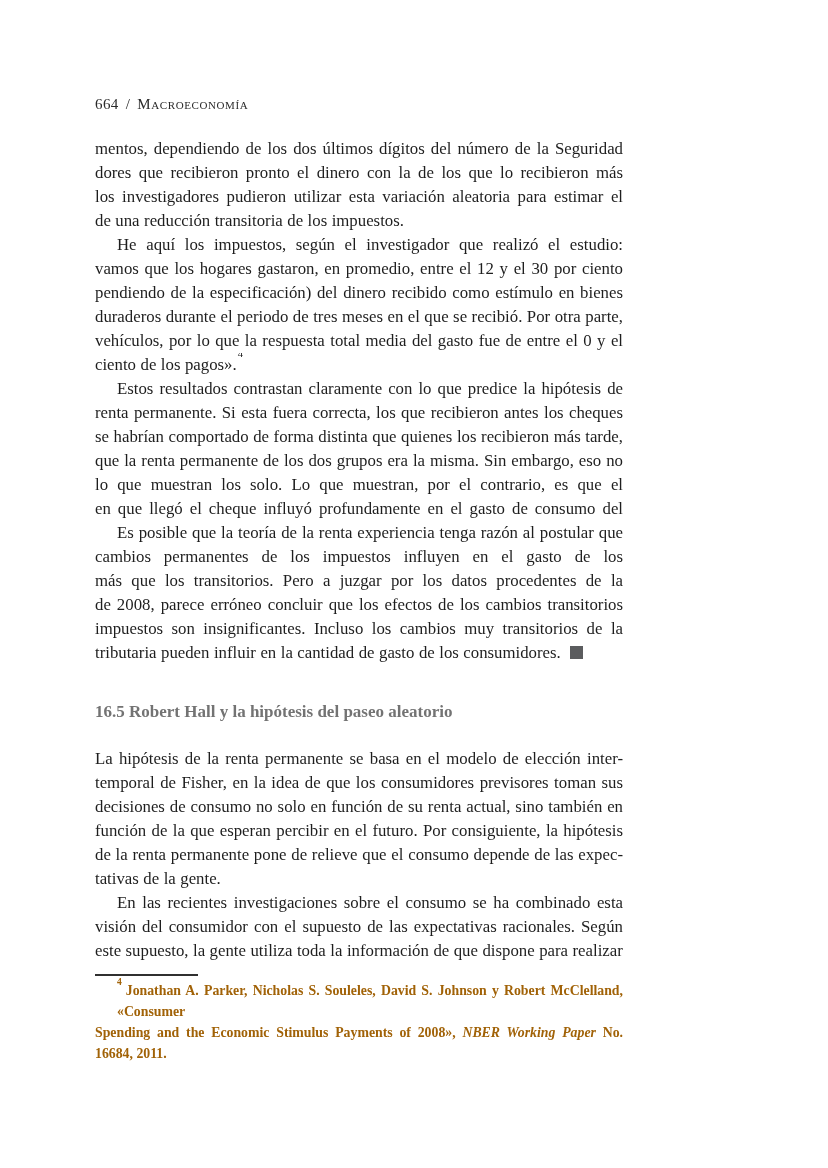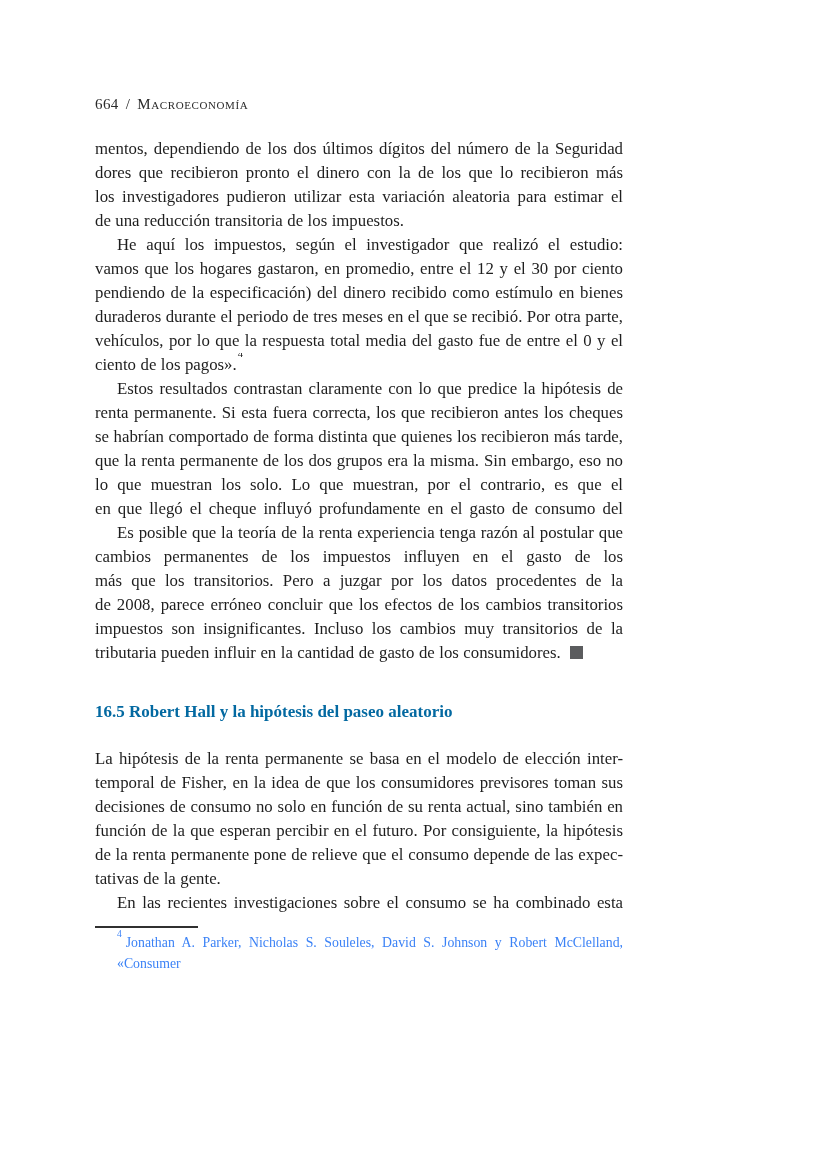--- a/index.html
+++ b/index.html
@@ -54,37 +54,38 @@
     margin-left: 9px;
     vertical-align: -1px;
   }
 
   
   .section-heading {
     font-size: 17px;
     line-height: 24px;
     font-weight: bold;
     margin: 35px 0 23px 0;
-    color: #0369a1;
+    color: #737373;
   }
 
   
   .footnote-area { margin-top: 11px; }
   .footnote-rule {
     width: 103px;
     height: 0;
     border-top: 2px solid #303030;
     margin-bottom: 4px;
   }
   .fn-line {
     font-size: 13.8px;
     line-height: 21px;
     text-align: justify;
     text-align-last: justify;
-    color: #3b82f6;
+    color: #a16207;
+    font-weight: bold;
   }
   .fn-line.last { text-align-last: left; }
   .fn-line.fn-first { padding-left: 22px; }
   .fn-line sup.fnmark {
     font-size: 9.5px;
     line-height: 0;
     position: relative;
     top: -4px;
     margin-right: 4px;
   }
@@ -133,22 +134,25 @@
       <div class="paragraph">
         <div class="line">La hipótesis de la renta permanente se basa en el modelo de elección inter-</div>
         <div class="line">temporal de Fisher, en la idea de que los consumidores previsores toman sus</div>
         <div class="line">decisiones de consumo no solo en función de su renta actual, sino también en</div>
         <div class="line">función de la que esperan percibir en el futuro. Por consiguiente, la hipótesis</div>
         <div class="line">de la renta permanente pone de relieve que el consumo depende de las expec-</div>
         <div class="line last">tativas de la gente.</div>
       </div>
       <div class="paragraph indent">
         <div class="line">En las recientes investigaciones sobre el consumo se ha combinado esta</div>
+        <div class="line">visión del consumidor con el supuesto de las expectativas racionales. Según</div>
+        <div class="line last">este supuesto, la gente utiliza toda la información de que dispone para realizar</div>
       </div>
     </main>
 
   <footer class="footnote-area">
     <div class="footnote-rule"></div>
     <div id="footnote-content">
         <div class="fn-line fn-first"><sup class="fnmark">4</sup><span>Jonathan A. Parker, Nicholas S. Souleles, David S. Johnson y Robert McClelland, «Consumer</span></div>
+        <div class="fn-line last"><span>Spending and the Economic Stimulus Payments of 2008», </span><span class="italic">NBER Working Paper</span><span> No. 16684, 2011.</span></div>
       </div>
   </footer>
 </div>
 
 </body></html>

